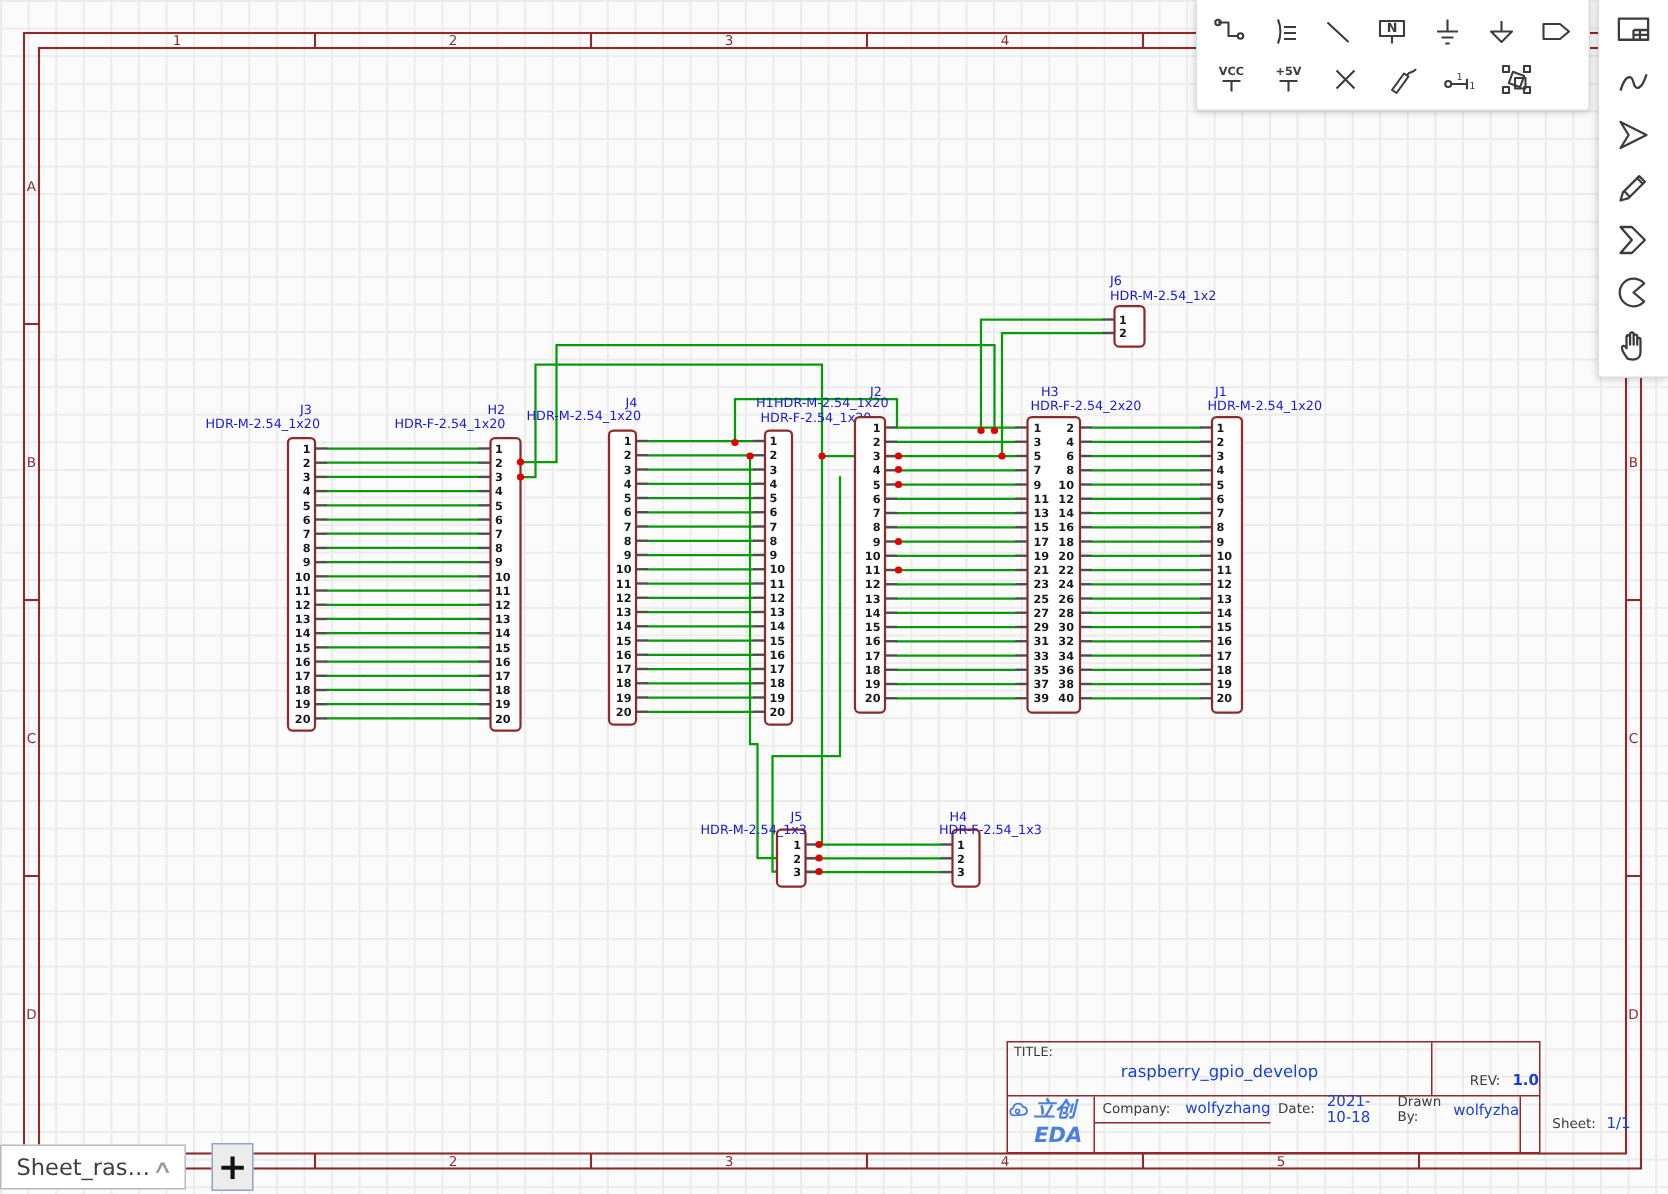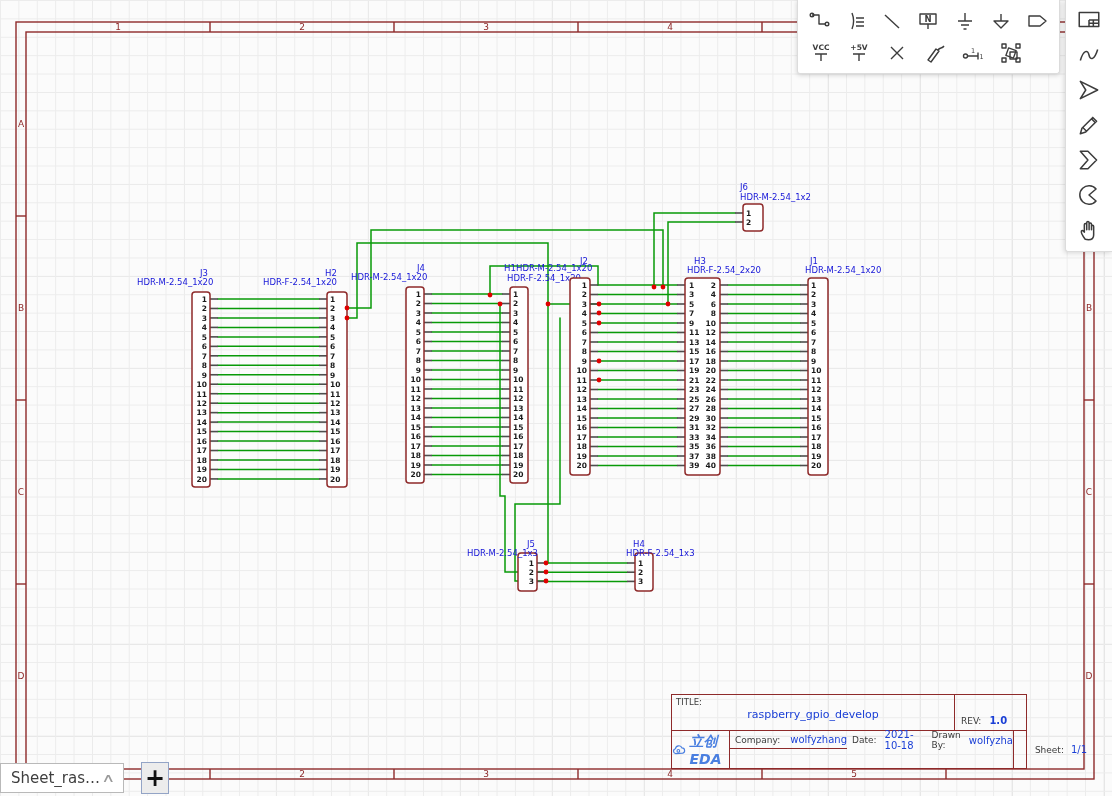--- a/index.html
+++ b/index.html
@@ -25,25 +25,25 @@
   .titleblock{
     position:absolute;left:671px;top:694px;width:356px;height:75px;
     border:1.5px solid #8e2a2a;box-sizing:border-box;font-size:9px;color:#3b3b3b;
   }
   .tb-row1{display:flex;height:36px;border-bottom:1px solid #8e2a2a;box-sizing:border-box;}
   .tb-title-cell{flex:1;position:relative;}
   .tb-title-label{position:absolute;left:4px;top:2px;font-size:8.5px;}
   .tb-title-value{position:absolute;left:0;right:0;top:13px;text-align:center;
     color:#1a3fd6;font-size:11px;}
   .tb-rev-cell{width:72px;border-left:1px solid #8e2a2a;box-sizing:border-box;
-    display:flex;align-items:flex-end;gap:8px;padding:0 0 4px 6px;}
+    display:flex;align-items:flex-end;gap:8px;padding:0 0 4px 6px;justify-content:flex-end;}
   .tb-rev-value{color:#1a3fd6;font-size:10px;font-weight:bold;}
   .tb-row2{display:flex;height:37px;}
   .tb-logo-cell{width:95px;border-right:1px solid #8e2a2a;box-sizing:border-box;
-    display:flex;align-items:center;justify-content:center;gap:3px;}
+    display:flex;align-items:flex-start;justify-content:center;gap:3px;}
   .tb-logo-text{color:#4a7fe0;font-size:14px;font-weight:bold;font-style:italic;letter-spacing:0;}
   .tb-mid{flex:1;display:flex;flex-direction:row;}
   .tb-company-row{height:18px;border-bottom:1px solid #8e2a2a;box-sizing:border-box;
     display:flex;align-items:center;gap:10px;padding-left:5px;}
   .tb-date-row{height:18px;display:flex;align-items:center;gap:8px;padding-left:5px;}
   .tb-val{color:#1a3fd6;font-size:10px;}
   .tb-sheet-cell{width:72px;border-left:1px solid #8e2a2a;box-sizing:border-box;
     display:flex;align-items:center;gap:7px;padding-left:21px;}
 
   

